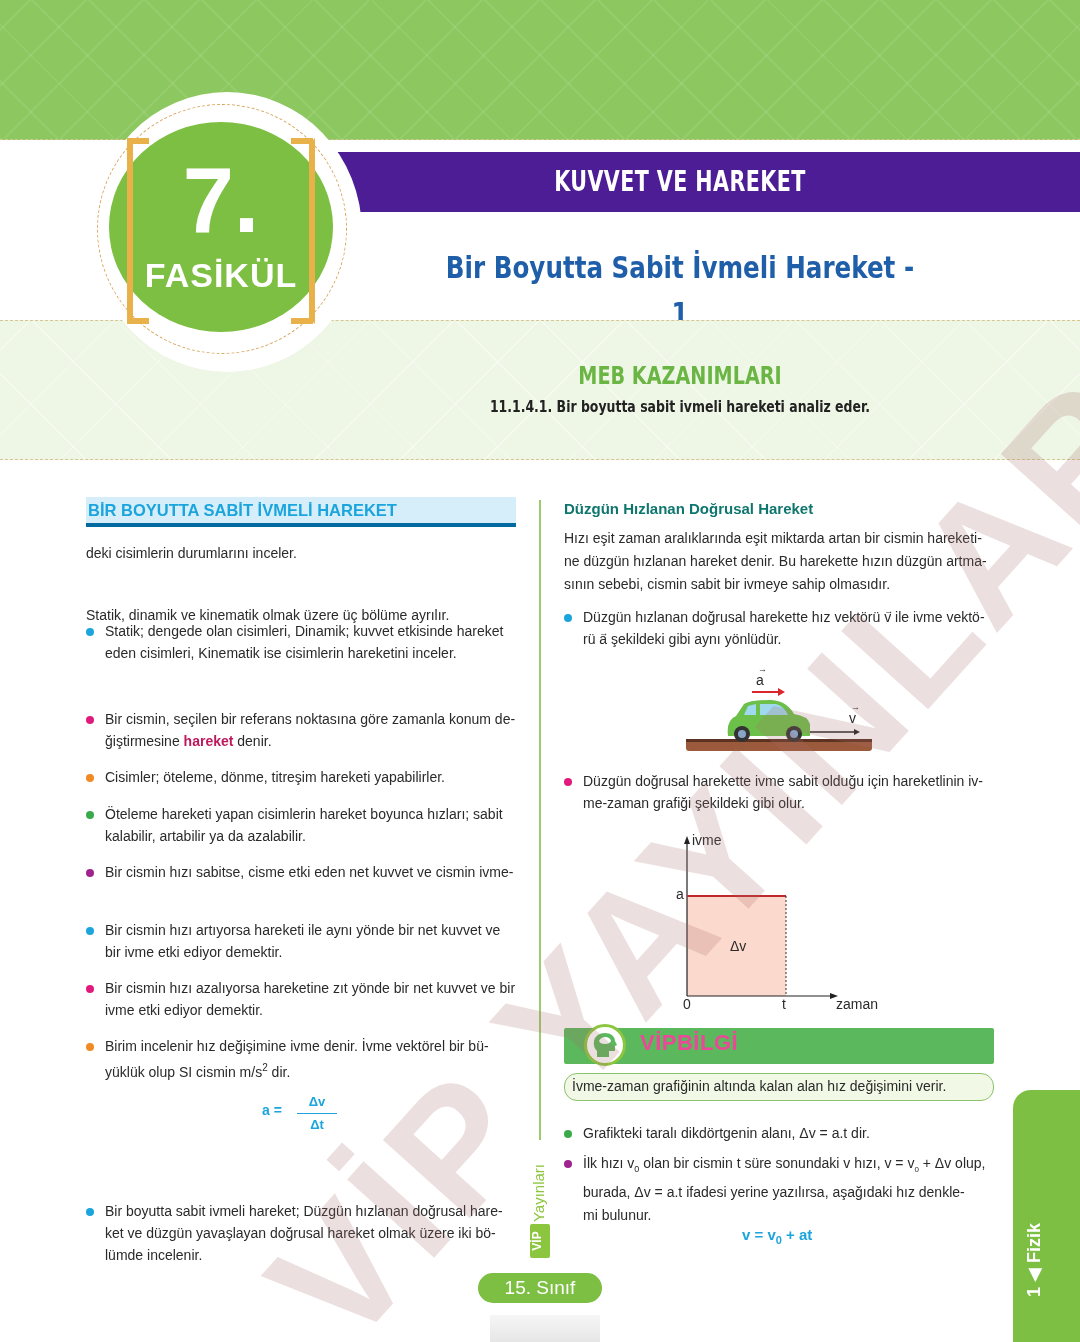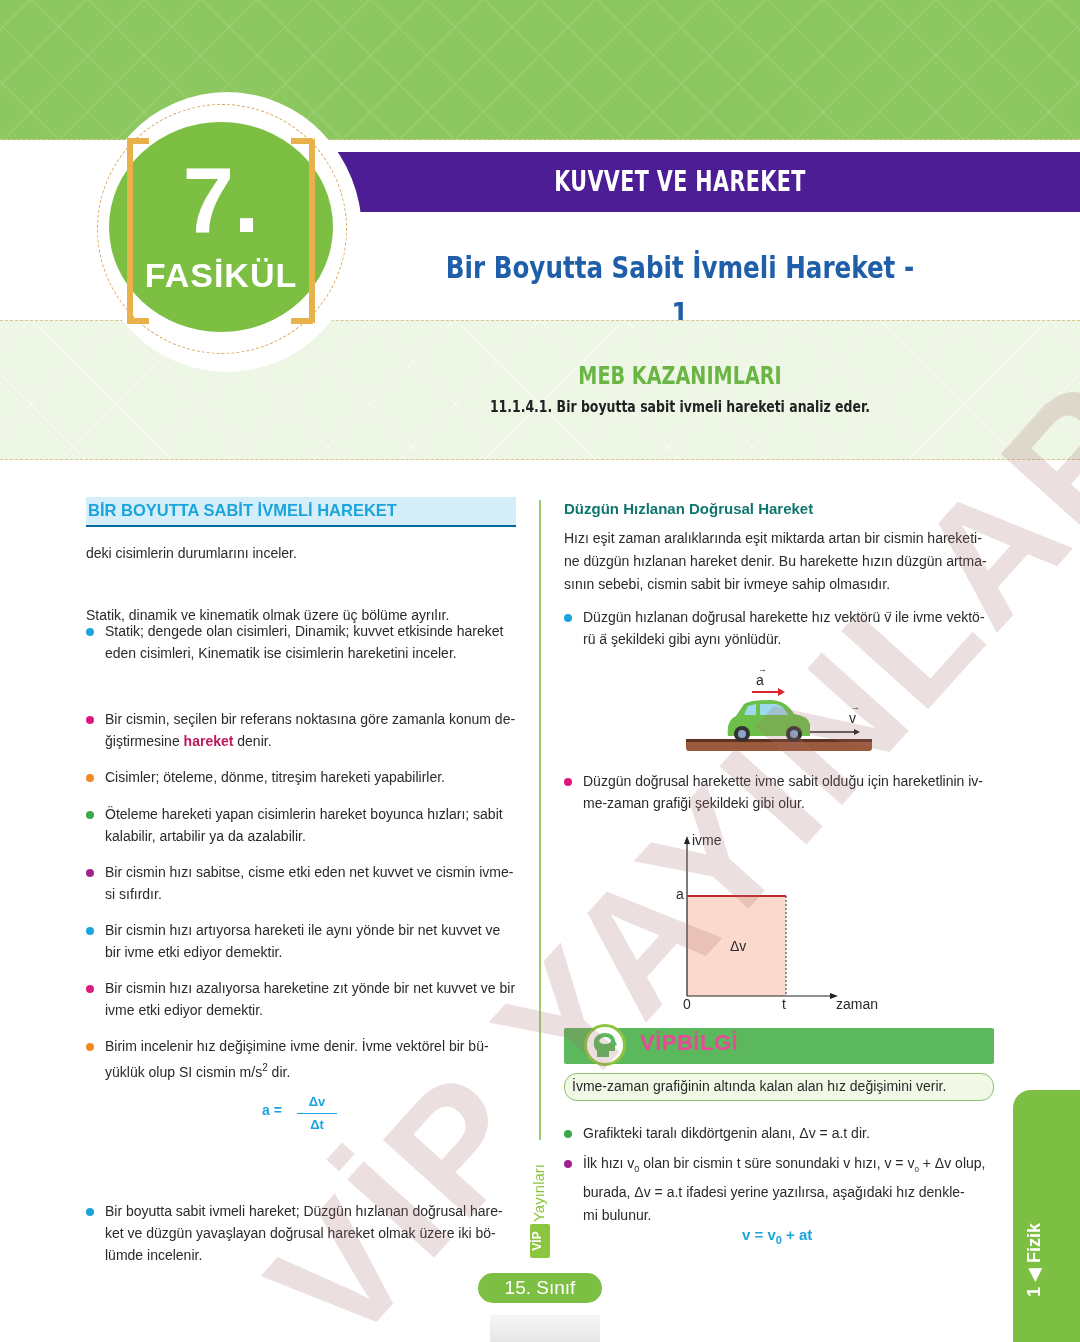--- a/index.html
+++ b/index.html
@@ -86,21 +86,21 @@
     position: absolute; left: 109px; top: 256px; width: 224px; text-align: center;
     color: #ffffff; font-size: 34px; font-weight: bold; letter-spacing: 1px;
   }
 
   
   .col-divider {
     position: absolute; left: 539px; top: 500px; width: 2px; height: 640px; background: #9bcc6e;
   }
   .section-head {
     position: absolute; left: 86px; top: 497px; width: 430px; height: 30px;
-    background: #d6eefa; border-bottom: 2px solid #0369a1;
+    background: #d6eefa; border-bottom: 4px solid #0369a1;
     color: #1ba5dc; font-weight: bold; font-size: 16.5px; line-height: 27px; padding-left: 2px;
   }
   .para {
     position: absolute; font-size: 14px; line-height: 23px; color: #2a2a2a;
   }
   .bullet {
     position: absolute; font-size: 14px; line-height: 22px; color: #2a2a2a; padding-left: 19px;
   }
   .dot {
     position: absolute; left: 0; top: 8px; width: 8px; height: 8px; border-radius: 50%;
@@ -236,21 +236,20 @@
   <div>Cisimler; öteleme, dönme, titreşim hareketi yapabilirler.</div>
 </div>
 <div class="bullet" style="left:86px; top:803px; width:440px;">
   <span class="dot" style="background:#3aaa4a"></span>
   <div>Öteleme hareketi yapan cisimlerin hareket boyunca hızları; sabit</div>
   <div>kalabilir, artabilir ya da azalabilir.</div>
 </div>
 <div class="bullet" style="left:86px; top:861px; width:440px;">
   <span class="dot" style="background:#a0228f"></span>
   <div>Bir cismin hızı sabitse, cisme etki eden net kuvvet ve cismin ivme-</div>
-  <div>si sıfırdır.</div>
 </div>
 <div class="bullet" style="left:86px; top:919px; width:440px;">
   <span class="dot" style="background:#1ba5dc"></span>
   <div>Bir cismin hızı artıyorsa hareketi ile aynı yönde bir net kuvvet ve</div>
   <div>bir ivme etki ediyor demektir.</div>
 </div>
 <div class="bullet" style="left:86px; top:977px; width:440px;">
   <span class="dot" style="background:#e0197d"></span>
   <div>Bir cismin hızı azalıyorsa hareketine zıt yönde bir net kuvvet ve bir</div>
   <div>ivme etki ediyor demektir.</div>

